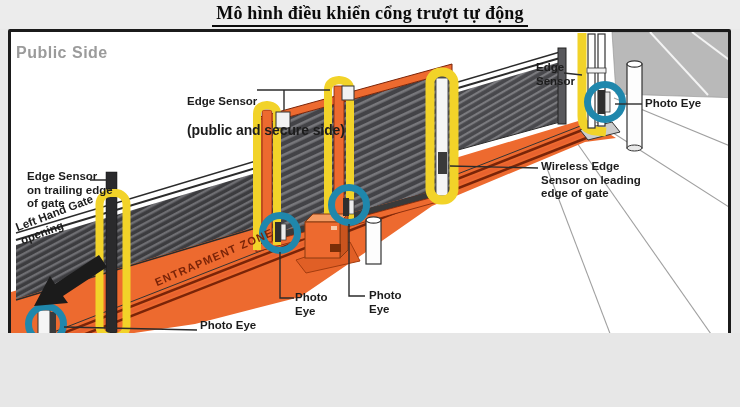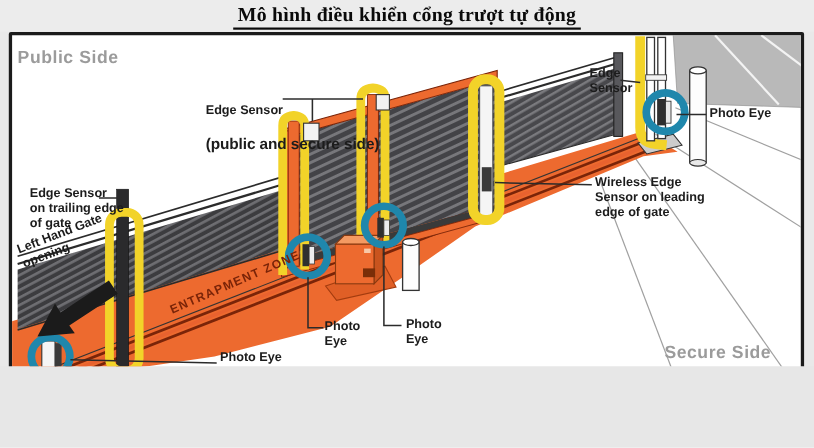--- a/index.html
+++ b/index.html
@@ -188,21 +188,20 @@
         <line x1="538" y1="168" x2="450" y2="166"></line>
         <polyline points="90,180 110,180 110,190"></polyline>
         <polyline points="280,252 280,298 294,298"></polyline>
         <polyline points="349,224 349,296 365,296"></polyline>
         <line x1="64" y1="327" x2="197" y2="330"></line>
       </g>
     </g>
   </svg>
 
   <div class="side-lbl" style="left:16px;top:44px;text-align:right;">Public Side</div>
-  <div class="side-lbl" style="left:604px;top:312px;">Secure Side</div>
 
   <div class="lbl" style="left:187px;top:81px;">
     <span>Edge Sensor</span><br>
     <span class="sub">(public and secure side)</span>
   </div>
 
   <div class="lbl" style="left:536px;top:61px;">Edge
 Sensor</div>
   <div class="lbl" style="left:645px;top:97px;">Photo Eye</div>
   <div class="lbl" style="left:541px;top:160px;">Wireless Edge

